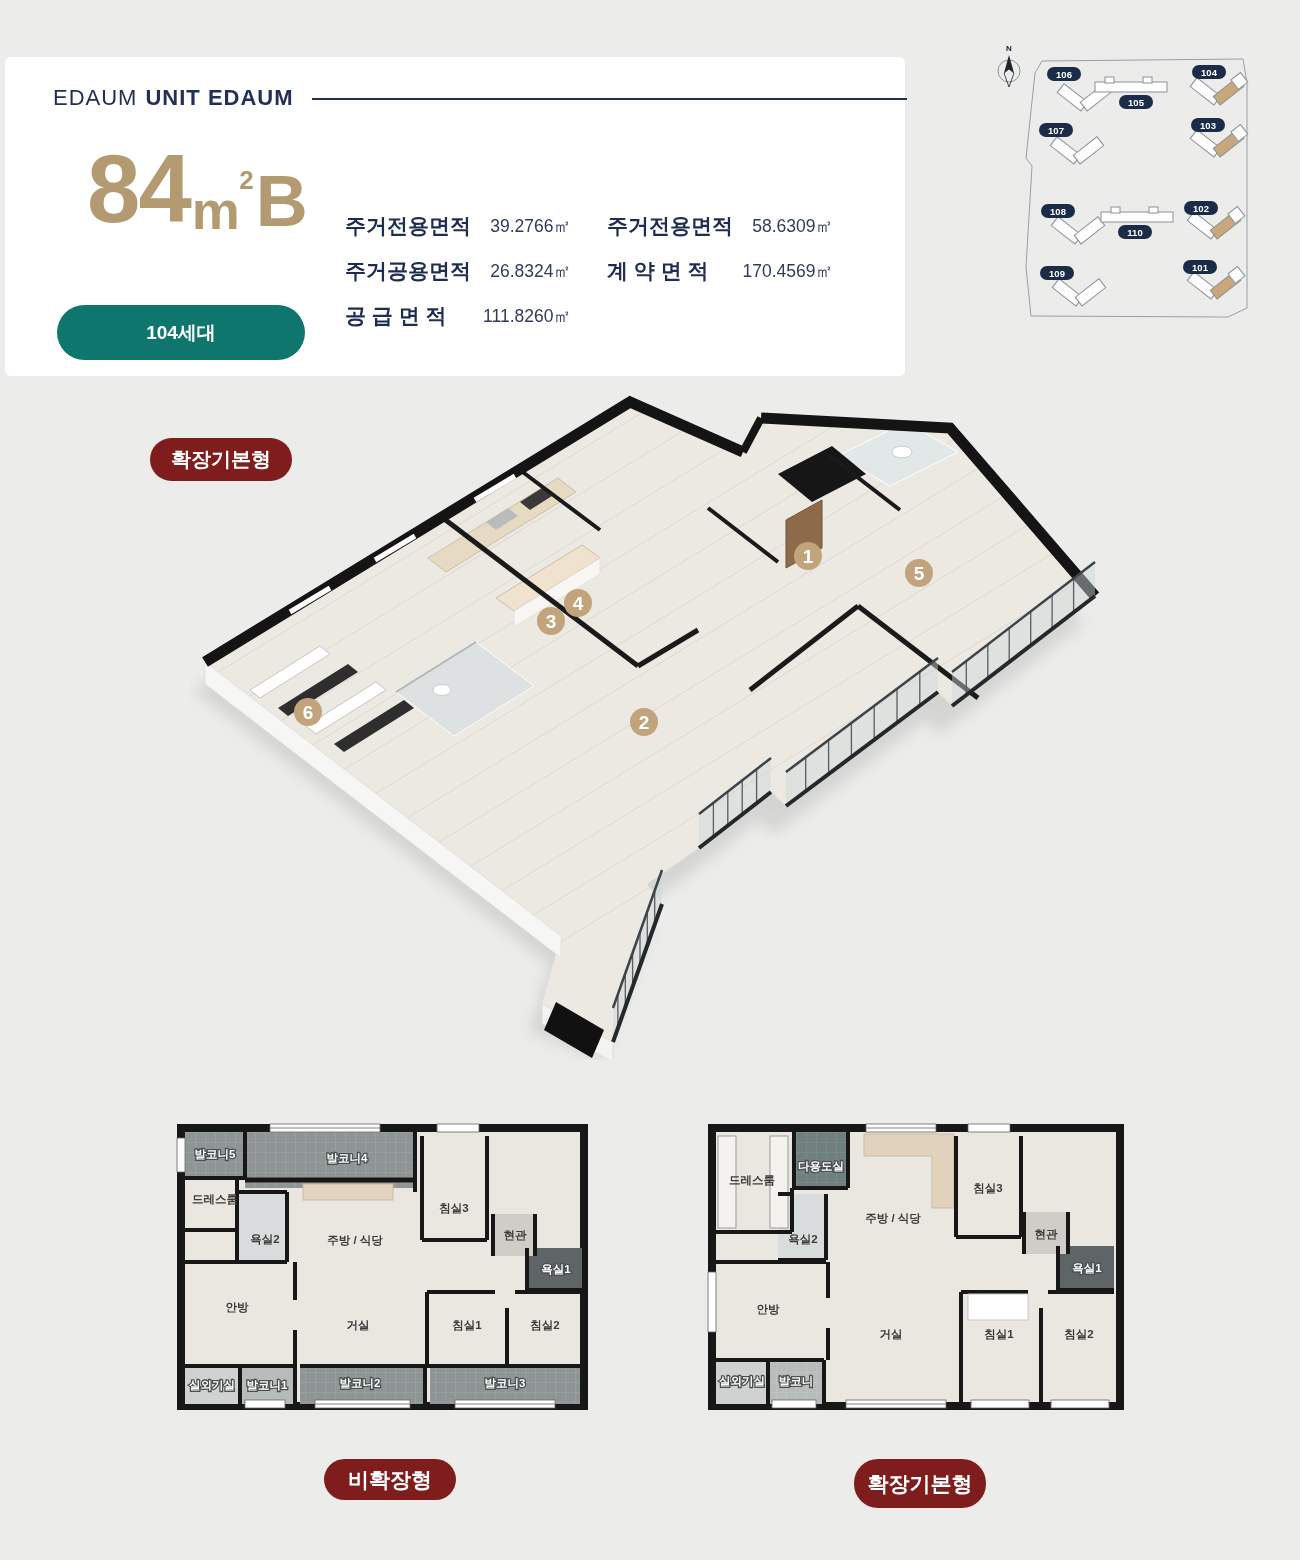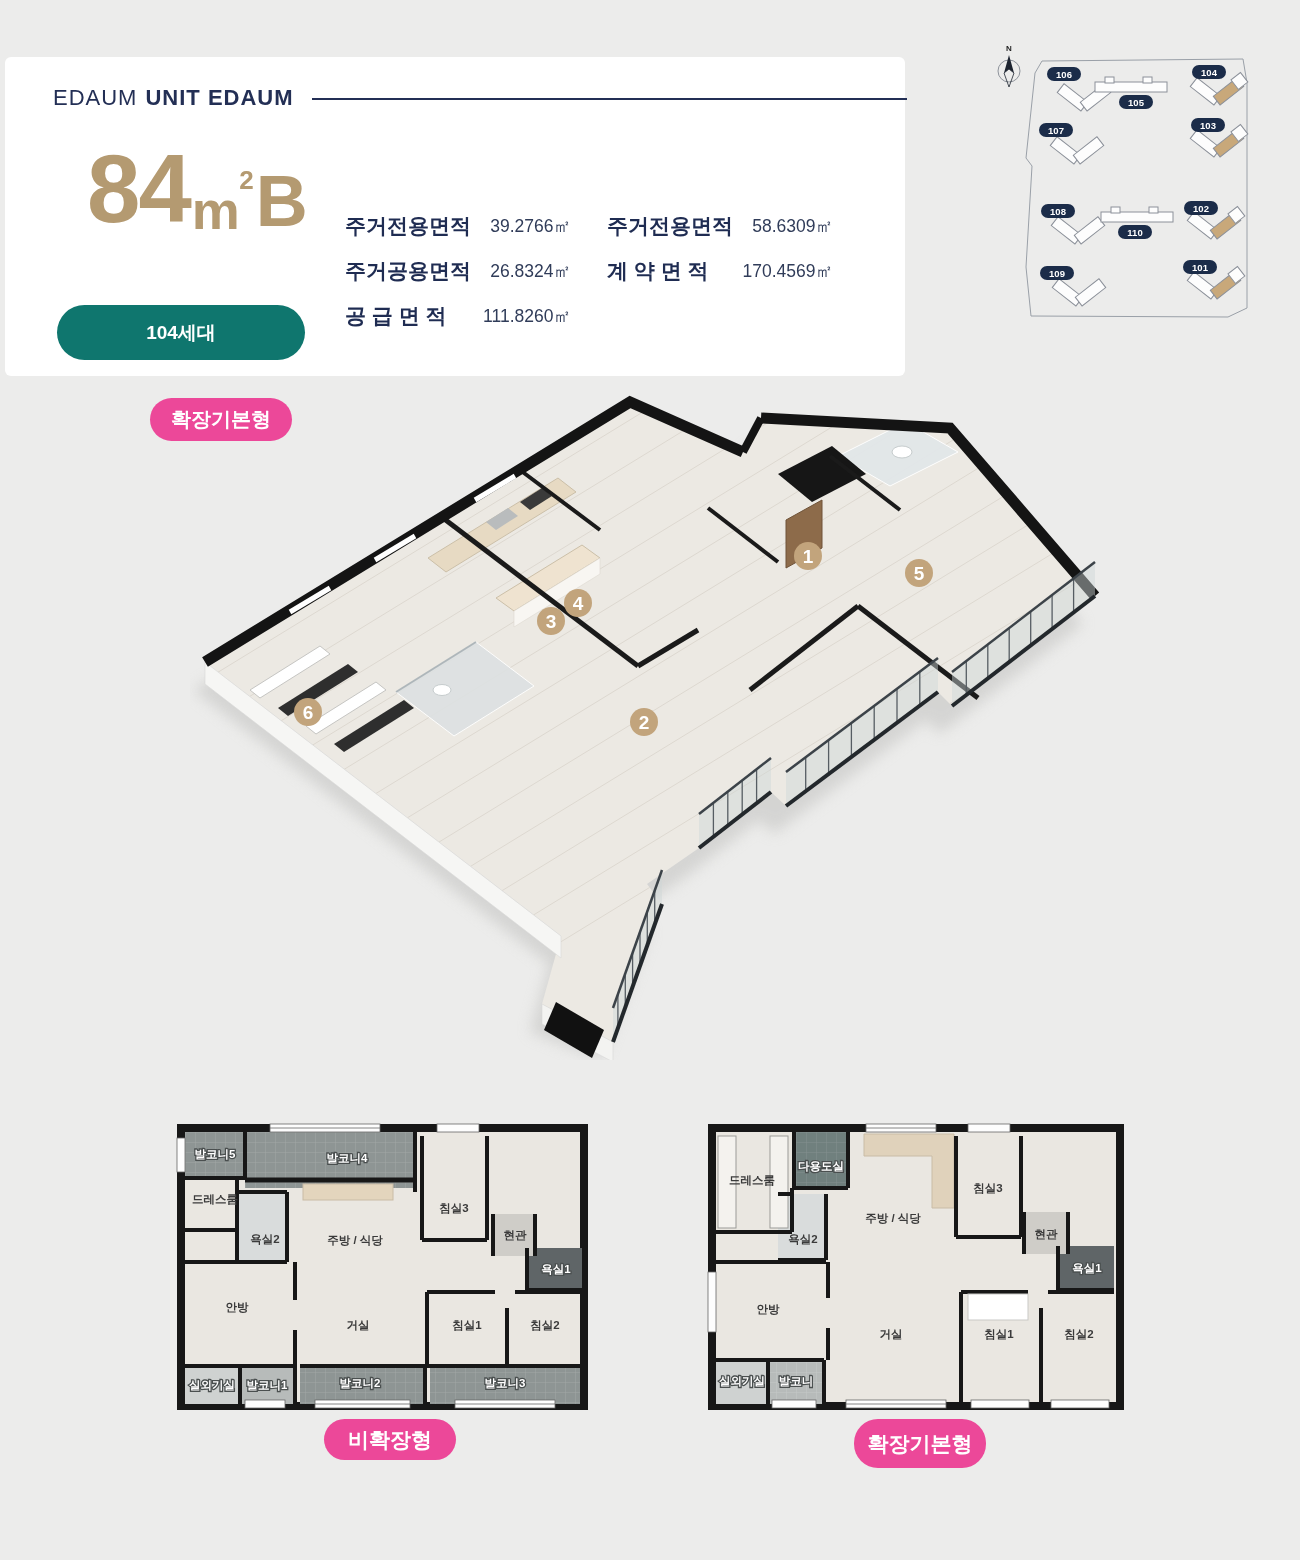--- a/index.html
+++ b/index.html
@@ -19,22 +19,22 @@
   .size-suffix{font-size:72px;margin-left:16px;}
   .households-pill{position:absolute;left:52px;top:248px;width:248px;height:55px;background:#0f766e;border-radius:28px;
     display:flex;align-items:center;justify-content:center;color:#ffffff;font-size:19px;font-weight:700;}
   .areas{position:absolute;left:340px;top:146px;display:grid;grid-template-columns:262px 262px;column-gap:0;}
   .area-row{display:flex;justify-content:space-between;align-items:center;height:45px;padding-right:36px;}
   .area-row.single{grid-column:1;}
   .a-label{font-size:21px;font-weight:700;color:#1f2c52;white-space:pre;}
   .a-value{font-size:17.5px;font-weight:500;color:#303c59;}
 
   
-  .pill-navy{position:absolute;background:#ec4899;border-radius:24px;display:flex;align-items:center;justify-content:center;
-    color:#ffffff;font-weight:700;}
+  .pill-navy{position:absolute;background:#7f1d1d;border-radius:24px;display:flex;align-items:center;justify-content:center;
+    color:#ffffff;font-weight:700;margin-top:40px;}
   .badge-3d{left:150px;top:398px;width:142px;height:43px;font-size:20px;}
   .caption-left{left:324px;top:1419px;width:132px;height:41px;font-size:21px;}
   .caption-right{left:854px;top:1419px;width:132px;height:49px;font-size:21px;}
 
   svg{position:absolute;display:block;}
   .site-map{left:985px;top:35px;}
   .plan3d{left:190px;top:390px;}
   .plan2d-left{left:175px;top:1122px;}
   .plan2d-right{left:706px;top:1122px;}
 

